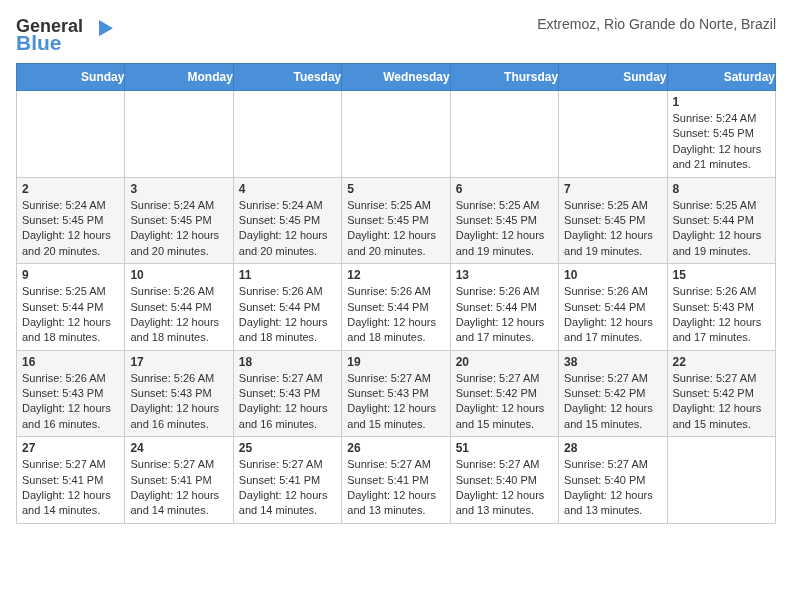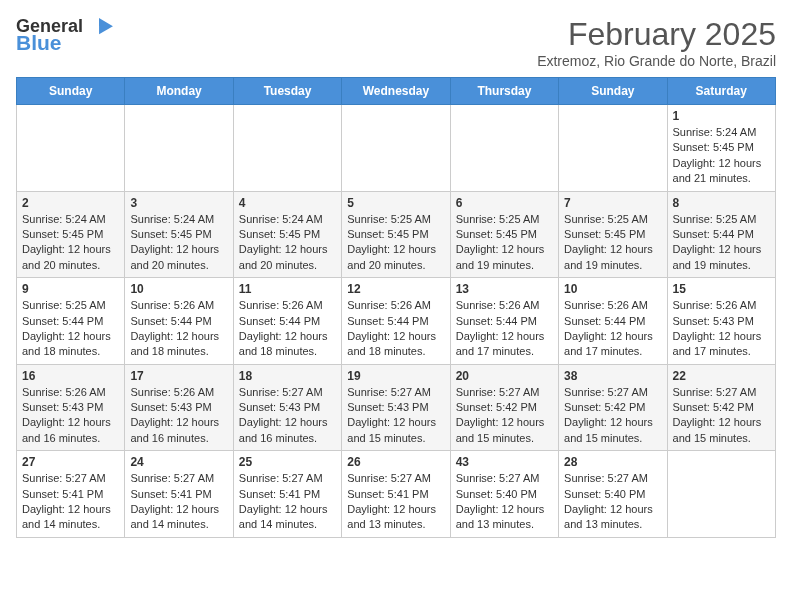--- a/index.html
+++ b/index.html
@@ -26,21 +26,21 @@
       font-weight: bold;
       color: #333;
     }
     .logo-text-blue {
       font-size: 21px;
       font-weight: bold;
       color: #4a90d9;
     }
     .logo-row {
       display: flex;
-      align-items: center;
+      align-items: flex-end;
       gap: 8px;
     }
     .title-area {
       text-align: right;
     }
     .month-title {
       font-size: 32px;
       color: #555;
       font-weight: normal;
     }
@@ -52,21 +52,21 @@
       width: 100%;
       border-collapse: collapse;
       table-layout: fixed;
     }
     thead tr th {
       background-color: #4a90d9;
       color: #fff;
       font-size: 12px;
       font-weight: bold;
       padding: 6px 0;
-      text-align: center;
+      text-align: right;
       border: 1px solid #3a7fc1;
     }
     tbody tr td {
       vertical-align: top;
       padding: 4px 5px;
       font-size: 9.5px;
       color: #333;
       border: 1px solid #ccc;
       height: 80px;
       background: #fff;
@@ -96,21 +96,20 @@
   <div class="logo">
     <div class="logo-row">
       <span class="logo-text-general">General</span>
       <svg width="20" height="20" viewBox="0 0 20 20" style="margin-left:2px;margin-top:-4px;">
         <polygon points="10,2 18,16 2,16" fill="#4a90d9" transform="rotate(-30,10,10)"></polygon>
       </svg>
     </div>
     <span class="logo-text-blue" style="margin-top:-6px;">Blue</span>
   </div>
   <div class="title-area">
-    <div class="month-title">February 2025</div>
     <div class="location-title">Extremoz, Rio Grande do Norte, Brazil</div>
   </div>
 </div>
 
 <table>
   <thead>
     <tr>
     <th>Sunday</th>
         <th>Monday</th>
         <th>Tuesday</th>
@@ -312,21 +311,21 @@
 and 14 minutes.</div>
         </td>
         <td>
           <span class="day-num">26</span>
           <div class="day-info" style="white-space: pre-line;">Sunrise: 5:27 AM
 Sunset: 5:41 PM
 Daylight: 12 hours
 and 13 minutes.</div>
         </td>
         <td>
-          <span class="day-num">43</span>
+          <span class="day-num">51</span>
           <div class="day-info" style="white-space: pre-line;">Sunrise: 5:27 AM
 Sunset: 5:40 PM
 Daylight: 12 hours
 and 13 minutes.</div>
         </td>
         <td>
           <span class="day-num">28</span>
           <div class="day-info" style="white-space: pre-line;">Sunrise: 5:27 AM
 Sunset: 5:40 PM
 Daylight: 12 hours

